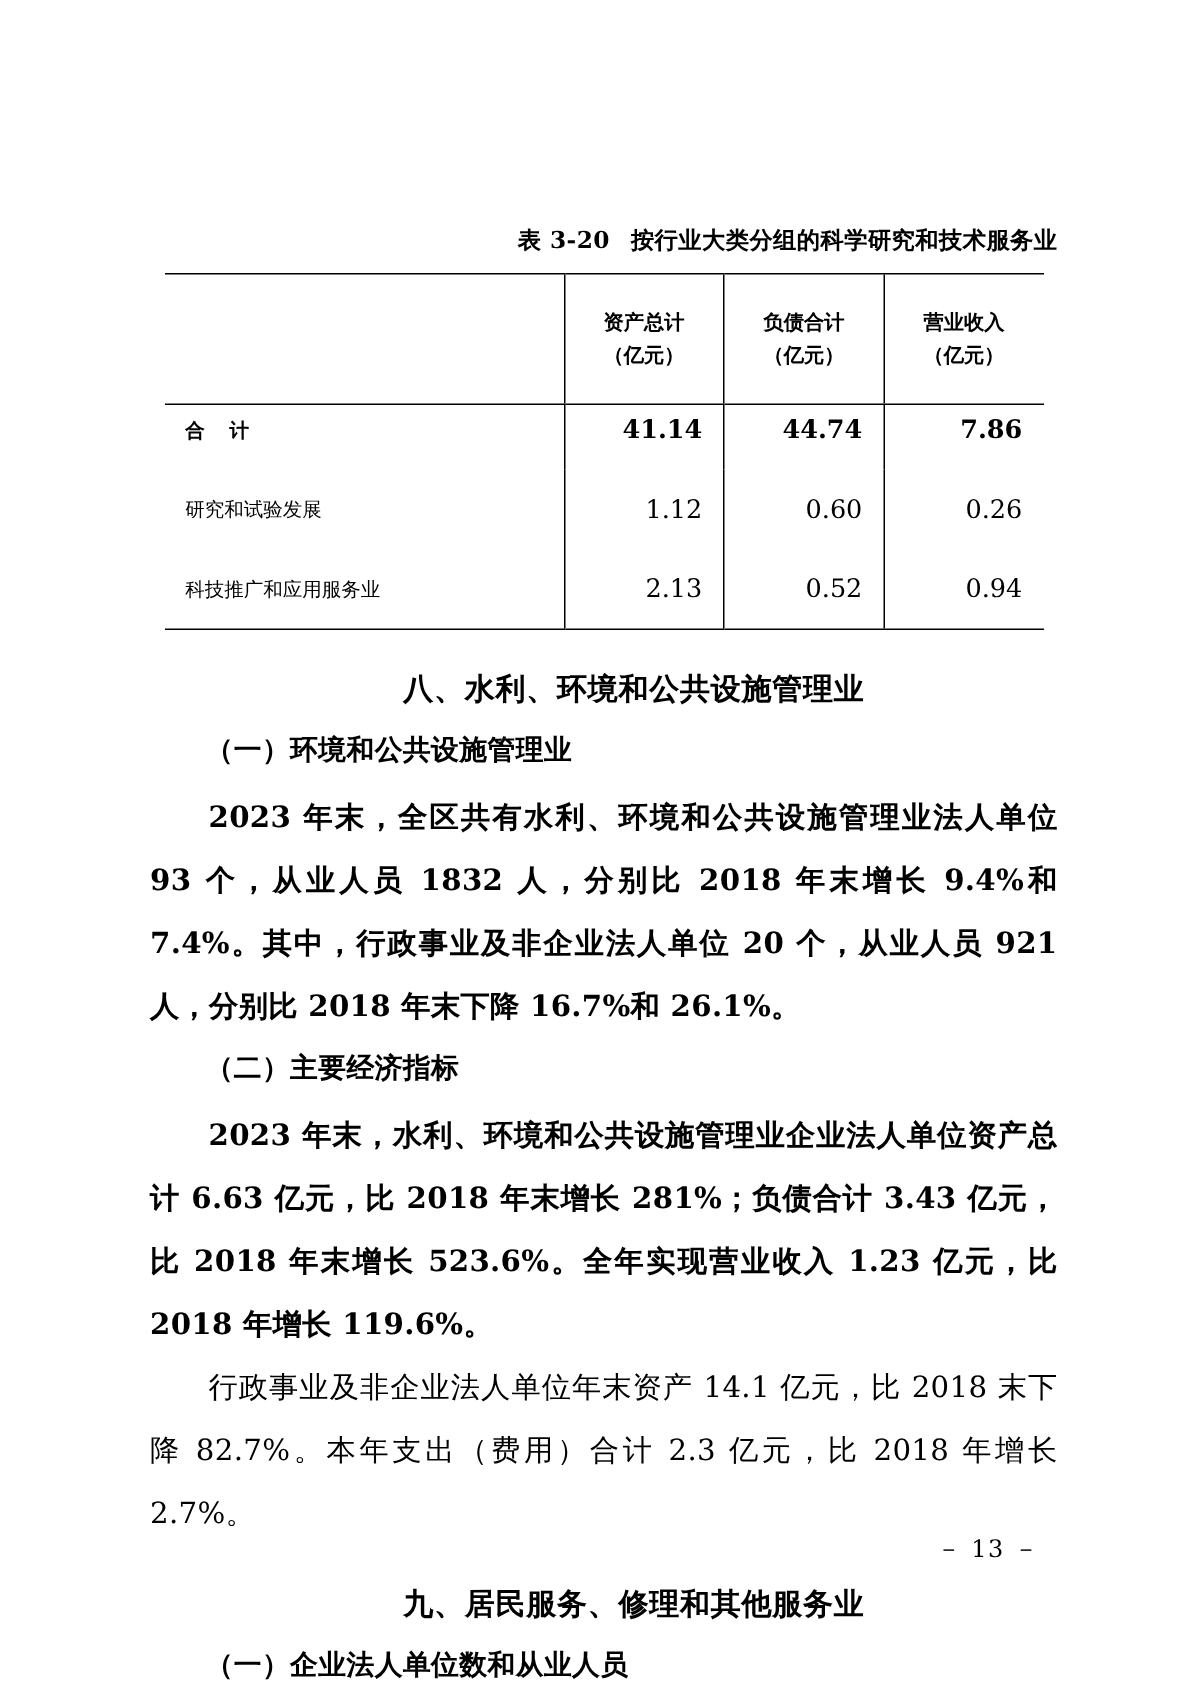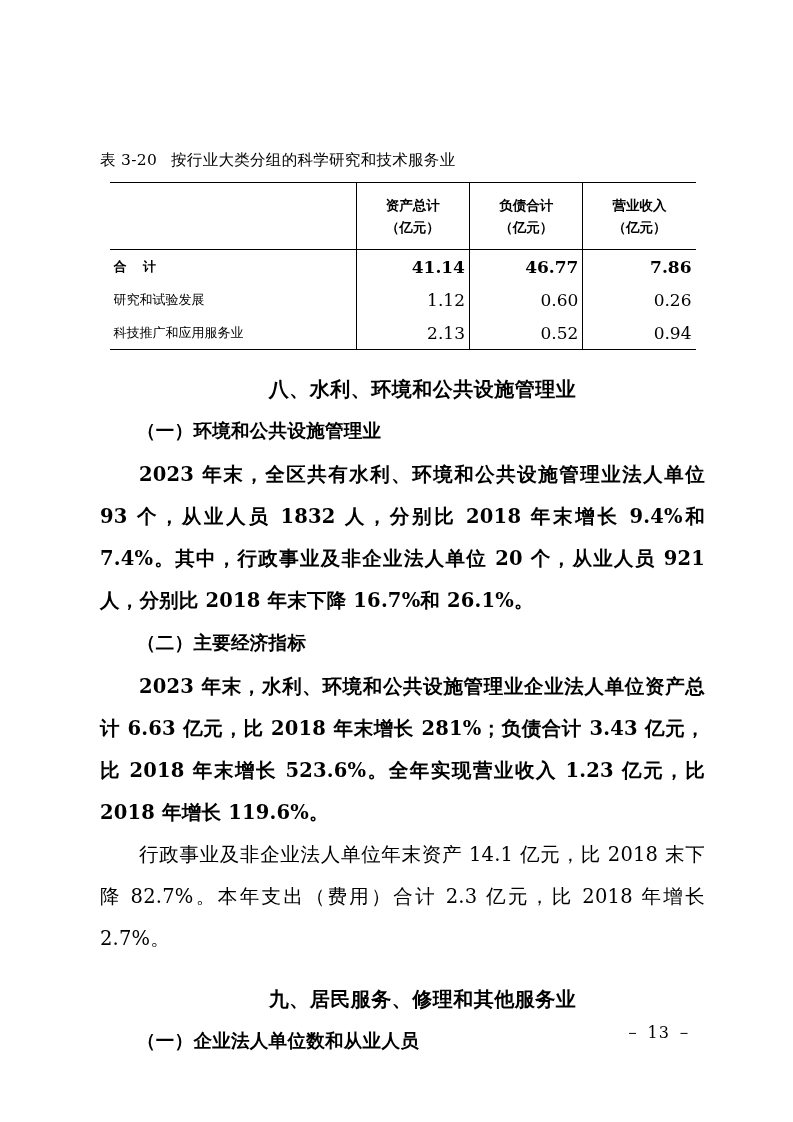--- a/index.html
+++ b/index.html
@@ -27,43 +27,43 @@
     line-height: 42px;
     text-align: justify;
     text-justify: inter-ideograph;
     letter-spacing: 0.2px;
     margin: 0;
   }
   .para-indent {
     text-indent: 2em;
   }
   .table-caption {
-    text-align: left;
+    text-align: right;
     font-size: 15.5px;
-    font-weight: normal;
+    font-weight: bold;
     line-height: 28px;
     margin-top: 16px;
     margin-bottom: 2px;
     letter-spacing: 0.3px;
   }
   .caption-num {
     font-family: "DejaVu Serif", "Liberation Serif", serif;
   }
   .caption-gap {
     display: inline-block;
     width: 14px;
   }
   table.stat {
     border-collapse: collapse;
     width: 586px;
     margin: 8px auto 0 auto;
     font-size: 13.5px;
   }
   table.stat td, table.stat th {
-    padding: 4px;
+    padding: 14px;
     vertical-align: middle;
   }
   .tl-top {
     border-top: 1.6px solid #000;
   }
   .tl-bottom {
     border-bottom: 1.6px solid #000;
   }
   .tl-thin-bottom {
     border-bottom: 1px solid #000;
@@ -157,21 +157,21 @@
         <th class="colhead tl-top tl-thin-bottom vline">
           <div>营业收入</div>
           <div>（亿元）</div>
         </th>
       </tr>
     </thead>
     <tbody>
       <tr class="total">
         <td class="rowlabel sp-wide" style="padding-top:4px;">合    计</td>
         <td class="num vline" style="padding-top:4px;">41.14</td>
-        <td class="num vline" style="padding-top:4px;">46.77</td>
+        <td class="num vline" style="padding-top:4px;">44.74</td>
         <td class="num vline" style="padding-top:4px;">7.86</td>
       </tr>
       <tr>
         <td class="rowlabel">研究和试验发展</td>
         <td class="num vline">1.12</td>
         <td class="num vline">0.60</td>
         <td class="num vline">0.26</td>
       </tr>
       <tr>
         <td class="rowlabel tl-bottom">科技推广和应用服务业</td>

